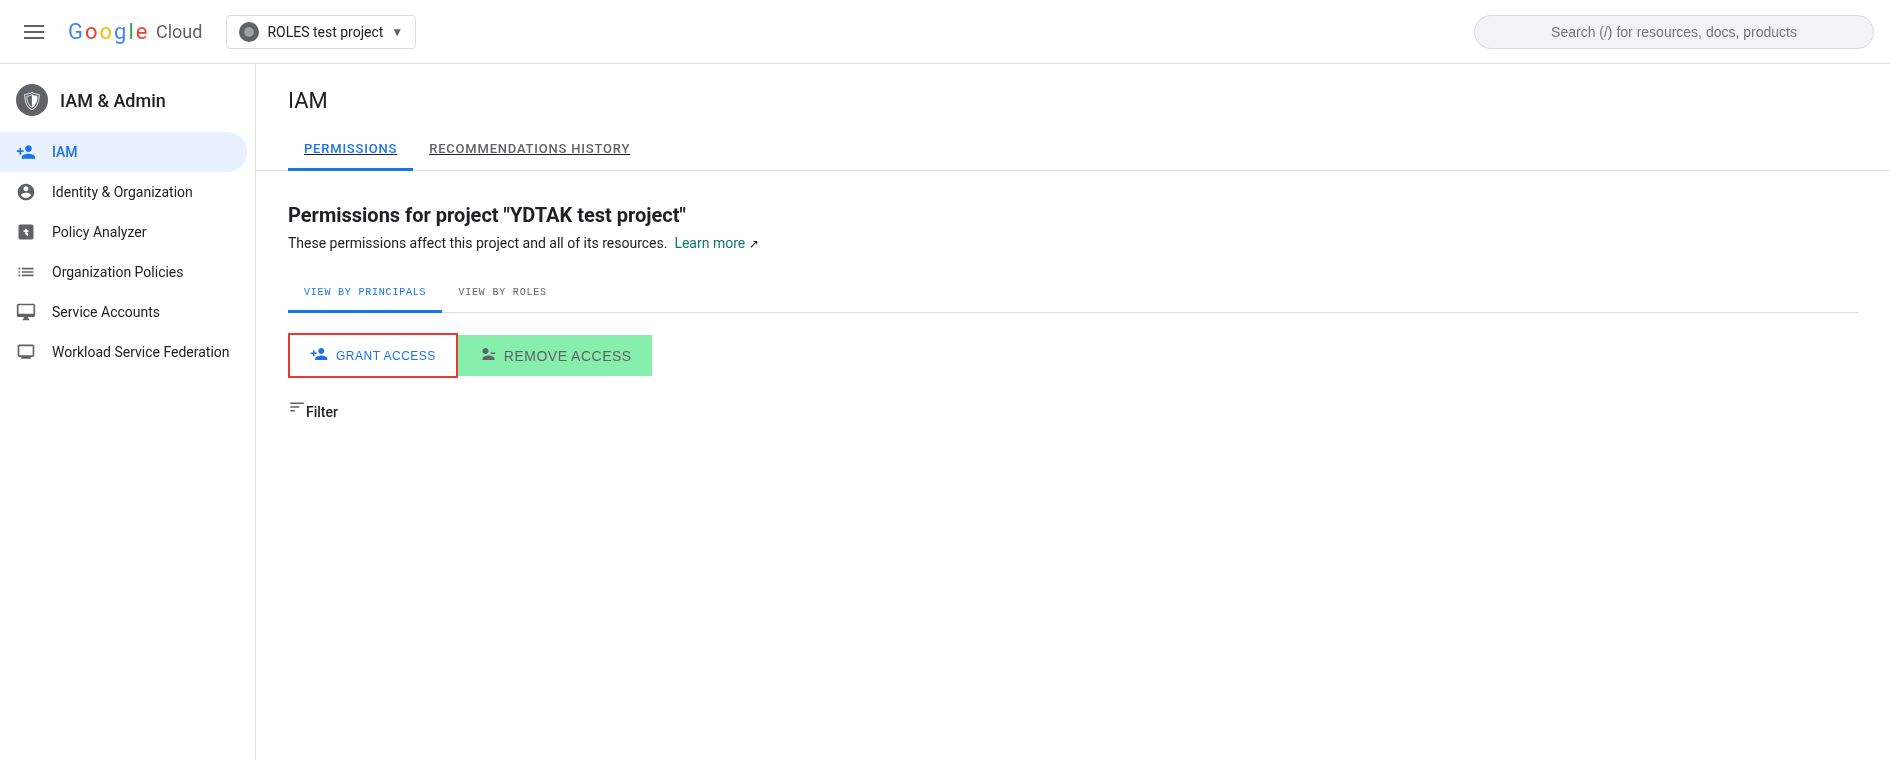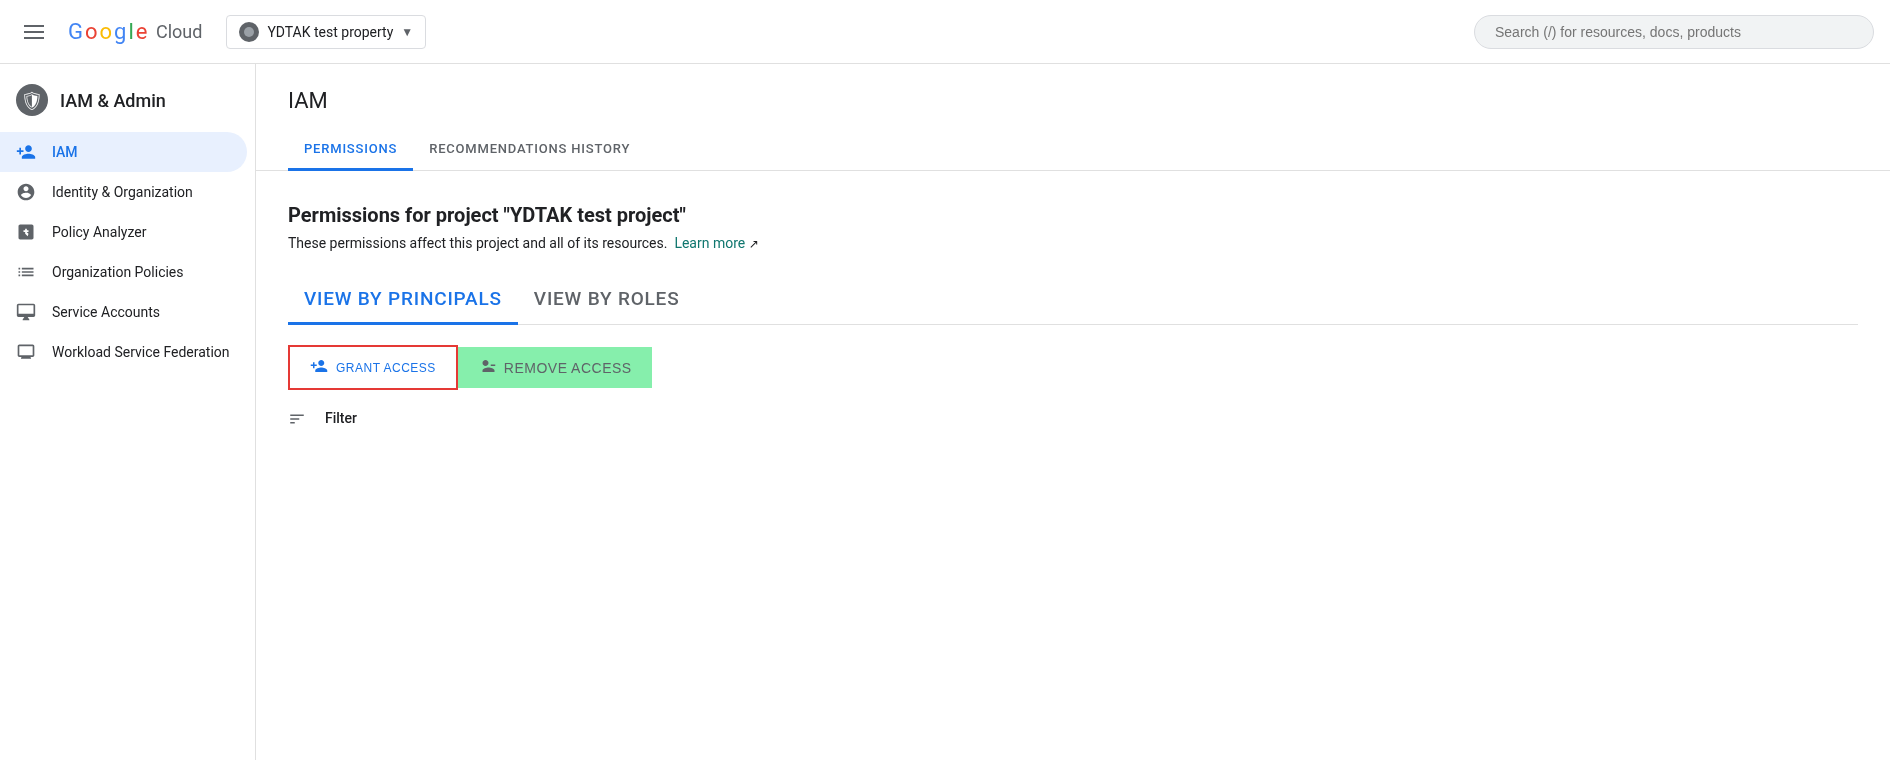--- a/index.html
+++ b/index.html
@@ -31,21 +31,21 @@
       padding: 6px 12px; cursor: pointer; margin-left: 8px;
     }
     .project-dot { width: 20px; height: 20px; background: #5f6368; border-radius: 50%; display: flex; align-items: center; justify-content: center; }
     .project-dot::before { content: ''; width: 10px; height: 10px; background: #9aa0a6; border-radius: 50%; }
     .project-name { font-size: 14px; color: #202124; }
     .dropdown-arrow { font-size: 12px; color: #5f6368; }
     .search-bar {
       margin-left: auto;
       border: 1px solid #dadce0; border-radius: 24px;
       padding: 8px 20px; font-size: 14px; color: #0f172a;
-      background: #f1f3f4; min-width: 400px;
+      background: #f1f3f4; min-width: 400px; text-align: center;
     }
 
     
     .layout { display: flex; height: calc(100vh - 64px); }
 
     
     .sidebar {
       width: 256px; background: #fff; border-right: 1px solid #e0e0e0;
       padding: 8px 0; overflow-y: auto; flex-shrink: 0;
     }
@@ -66,40 +66,40 @@
     .sidebar-item.active .item-icon { color: #1a73e8; }
     .sidebar-item .item-label { font-size: 14px; }
     .sidebar-item.active .item-label { color: #1a73e8; font-weight: 500; }
 
     
     .main { flex: 1; overflow-y: auto; padding: 0; }
     .main-header { padding: 24px 32px 0 32px; }
     .main-title { font-size: 22px; font-weight: 400; color: #202124; margin-bottom: 16px; }
 
     
-    .tabs { display: flex; border-bottom: 1px solid #e0e0e0; padding: 0 32px; }
+    .tabs { display: flex; border-bottom: 1px solid #e0e0e0; padding: 0 32px; text-decoration: underline; }
     .tab {
       padding: 12px 16px; font-size: 13px; font-weight: 500; cursor: pointer;
       color: #5f6368; text-transform: uppercase; letter-spacing: 0.8px;
       border-bottom: 3px solid transparent; margin-bottom: -1px;
     }
     .tab.active { color: #1a73e8; border-bottom-color: #1a73e8; }
 
     
     .permissions-section { padding: 32px 32px 0 32px; }
     .permissions-title { font-size: 20px; font-weight: 700; margin-bottom: 8px; }
     .permissions-desc { font-size: 14px; color: #202124; margin-bottom: 24px; }
     .permissions-desc a { color: #0f766e; text-decoration: none; }
 
     
     .sub-tabs { display: flex; border-bottom: 1px solid #e0e0e0; margin-bottom: 20px; }
     .sub-tab {
-      padding: 12px 16px; font-size: 19px; font-weight: 500; cursor: pointer;
+      padding: 12px 16px; font-size: 10px; font-weight: 500; cursor: pointer;
       color: #5f6368; text-transform: uppercase; letter-spacing: 0.8px;
-      border-bottom: 3px solid transparent; margin-bottom: -1px;
+      border-bottom: 3px solid transparent; margin-bottom: -1px; font-family: Liberation Mono, monospace;
     }
     .sub-tab.active { color: #1a73e8; border-bottom-color: #1a73e8; }
 
     
     .action-buttons { display: flex; gap: 0; align-items: center; margin-bottom: 20px; }
     .grant-access-btn {
       display: flex; align-items: center; gap: 8px;
       padding: 10px 20px; font-size: 12px; font-weight: 500;
       color: #1a73e8; background: #fff;
       border: 2px solid #e53935; cursor: pointer;
@@ -107,21 +107,21 @@
     }
     .remove-access-btn {
       display: flex; align-items: center; gap: 8px;
       padding: 10px 20px; font-size: 14px; font-weight: 500;
       color: #5f6368; background: #86efac;
       border: none; cursor: pointer;
       text-transform: uppercase; letter-spacing: 0.5px;
     }
 
     
-    .filter-row { display: flex; align-items: flex-start; gap: 19px; }
+    .filter-row { display: flex; align-items: flex-end; gap: 0; }
     .filter-icon { color: #5f6368; font-size: 16px; }
     .filter-label { font-size: 14px; font-weight: 500; color: #202124; }
     .filter-input {
       border: none; outline: none; font-size: 14px; color: #5f6368;
       background: transparent; flex: 1;
     }
   </style>
 </head>
 <body>
 
@@ -135,21 +135,21 @@
     <span class="g-blue">G</span>
       <span class="g-red">o</span>
       <span class="g-yellow">o</span>
       <span class="g-blue">g</span>
       <span class="g-green">l</span>
       <span class="g-red">e</span>
     <span class="google-cloud-text">&nbsp;Cloud</span>
   </div>
   <div class="project-selector">
     <div class="project-dot"></div>
-    <span class="project-name">YDTAK test property</span>
+    <span class="project-name">ROLES test project</span>
     <span class="dropdown-arrow">▼</span>
   </div>
   <input class="search-bar" type="text" placeholder="Search (/) for resources, docs, products" style="">
 </div>
 
 <div class="layout">
 
   <div class="sidebar">
     <div class="sidebar-header">
       <div class="shield-icon">

